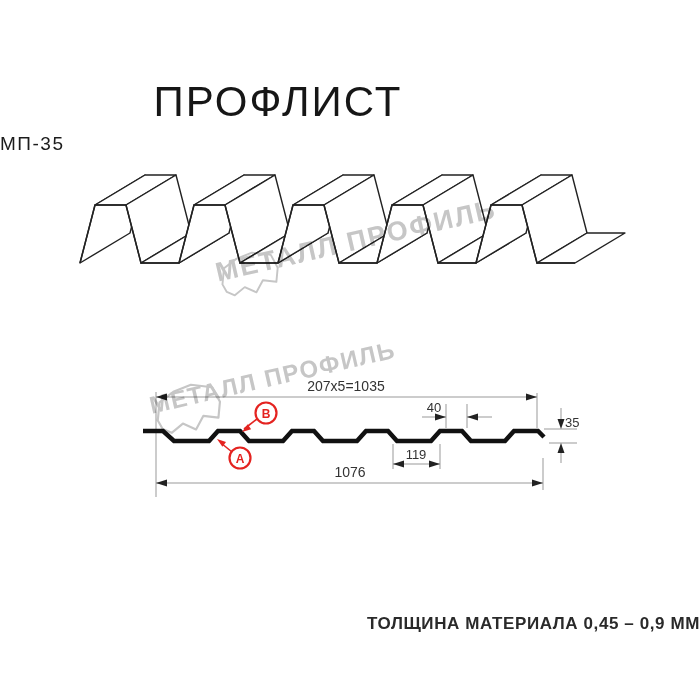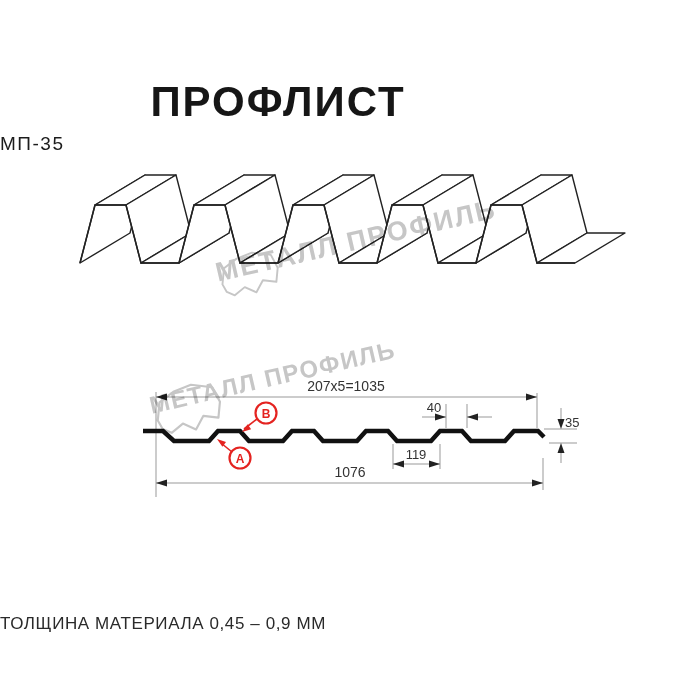--- a/index.html
+++ b/index.html
@@ -1,24 +1,24 @@
 <!DOCTYPE html>
 <html><head>
 <meta charset="utf-8">
 <style>
   html,body{margin:0;padding:0;}
   body{width:700px;height:700px;background:#ffffff;position:relative;overflow:hidden;
        font-family:"Liberation Sans","DejaVu Sans",sans-serif;}
   .stage{position:absolute;inset:0;}
   .title{position:absolute;top:78px;left:0;width:556px;text-align:center;
-         font-size:42px;font-weight:700;letter-spacing:2px;color:#161616;}
+         font-size:42px;font-weight:400;letter-spacing:2px;color:#161616;}
   .subtitle{position:absolute;top:133px;left:0;width:700px;
             font-size:19px;font-weight:500;letter-spacing:1.5px;color:#1c1c1c;}
-  .footer-note{position:absolute;top:614px;left:0;width:700px;text-align:left;
-               font-size:17px;font-weight:400;letter-spacing:0.6px;color:#2a2a2a;}
+  .footer-note{position:absolute;top:614px;left:0;width:700px;text-align:right;
+               font-size:17px;font-weight:700;letter-spacing:0.6px;color:#2a2a2a;}
   svg{position:absolute;left:0;top:0;}
   .wm{position:absolute;display:flex;align-items:center;gap:10px;
       transform-origin:left center;mix-blend-mode:multiply;pointer-events:none;}
   .wm-text{font-weight:700;color:#c6c6c6;white-space:nowrap;}
   .wm1{left:216px;top:258px;transform:rotate(-13deg);}
   .wm1 .wm-text{font-size:27px;letter-spacing:2px;}
   .wm2{left:150px;top:392px;transform:rotate(-13deg);}
   .wm2 .wm-text{font-size:24px;letter-spacing:1.5px;}
   .dim-text{font-size:14px;fill:#333333;}
   .dim-text-sm{font-size:13px;fill:#333333;}

